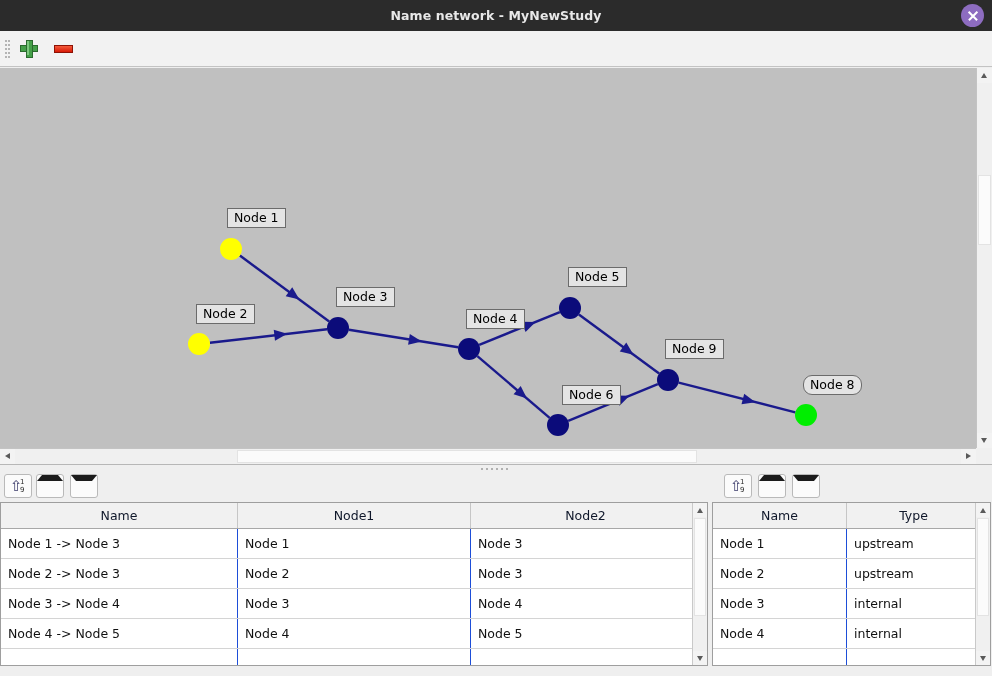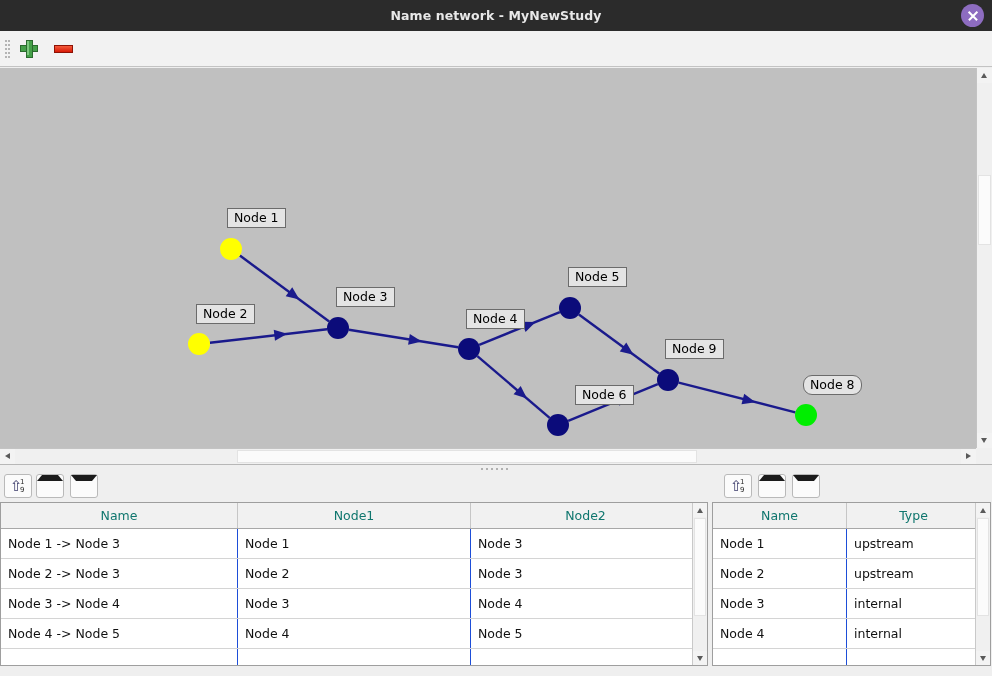--- a/index.html
+++ b/index.html
@@ -264,21 +264,21 @@
     font-size: 12.5px;
   }
   table.grid th {
     background: #f1f1f1;
     border-right: 1px solid #c6c6c6;
     border-bottom: 1px solid #a8a8a8;
     height: 23px;
     font-weight: normal;
     font-size: 12.5px;
     text-align: center;
-    color: #0f766e;
+    color: #0f172a;
   }
   table.grid td {
     border-right: 1px solid #1d4ed8;
     border-bottom: 1px solid #d4d4d4;
     height: 29px;
     padding: 0 0 0 7px;
     text-align: left;
     color: #111;
     background: #ffffff;
     overflow: hidden;
@@ -348,21 +348,21 @@
           <polygon points="629.5140087788476,327.744269135926 619.5643789996366,337.7570043894238 615.399417696711,327.5759878711613" fill="#1a1a8c"></polygon>
           <line x1="678.6624156921462" y1="314.70423586395015" x2="795.3375843078538" y2="344.29576413604985" stroke="#1a1a8c" stroke-width="2.4"></line>
           <polygon points="755.4347951578673,334.1754915255461 741.4816404988103,336.3107842596781 744.1858763627604,325.6483685675319" fill="#1a1a8c"></polygon>
         </svg>
       <div id="graph-nodes">
           <div class="node-label" style="left: 227px; top: 140px;">Node 1</div>
           <div class="node-label" style="left: 196px; top: 236px;">Node 2</div>
           <div class="node-label" style="left: 336px; top: 219px;">Node 3</div>
           <div class="node-label" style="left: 466px; top: 241px;">Node 4</div>
           <div class="node-label" style="left: 568px; top: 199px;">Node 5</div>
-          <div class="node-label" style="left: 575px; top: 317px;">Node 6</div>
+          <div class="node-label" style="left: 562px; top: 317px;">Node 6</div>
           <div class="node-label" style="left: 665px; top: 271px;">Node 9</div>
           <div class="node-label" style="left: 803px; top: 307px; border-radius: 9px;">Node 8</div>
           <div class="node-dot" style="left: 231px; top: 181px; background: rgb(255, 255, 0);"></div>
           <div class="node-dot" style="left: 199px; top: 276px; background: rgb(255, 255, 0);"></div>
           <div class="node-dot" style="left: 338px; top: 260px; background: rgb(11, 11, 122);"></div>
           <div class="node-dot" style="left: 469px; top: 281px; background: rgb(11, 11, 122);"></div>
           <div class="node-dot" style="left: 570px; top: 240px; background: rgb(11, 11, 122);"></div>
           <div class="node-dot" style="left: 558px; top: 357px; background: rgb(11, 11, 122);"></div>
           <div class="node-dot" style="left: 668px; top: 312px; background: rgb(11, 11, 122);"></div>
           <div class="node-dot" style="left: 806px; top: 347px; background: rgb(0, 238, 0);"></div>

